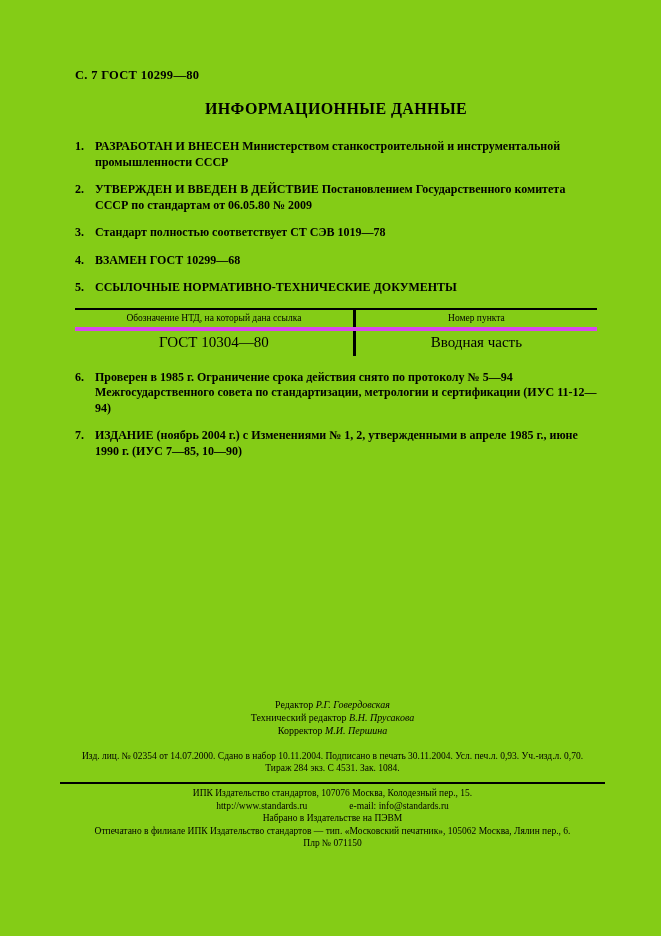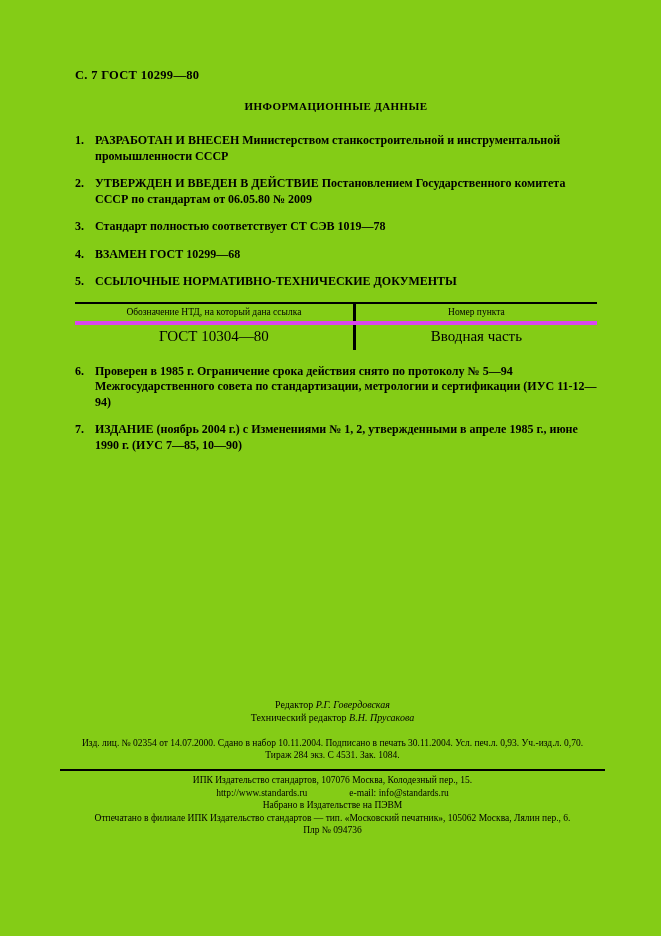--- a/index.html
+++ b/index.html
@@ -14,21 +14,21 @@
   }
   .content { padding:68px 64px 0 75px; }
 
   .page-header {
     font-size:12.5px; font-weight:bold;
     letter-spacing:0.3px;
   }
   .doc-title {
     margin-top:17px;
     text-align:center;
-    font-size:11px; font-weight:bold;
+    font-size:16px; font-weight:bold;
     letter-spacing:0.4px;
   }
 
   .items { margin-top:21px; }
   .item {
     display:flex;
     font-size:12px; font-weight:bold;
     line-height:15.5px;
     margin-bottom:12px;
   }
@@ -146,32 +146,36 @@
   <div class="footer">
     <div class="credits">
       <div>
         <span>Редактор</span>
         <span class="credit-name">Р.Г. Говердовская</span>
       </div>
       <div>
         <span>Технический редактор</span>
         <span class="credit-name">В.Н. Прусакова</span>
       </div>
+      <div>
+        <span>Корректор</span>
+        <span class="credit-name">М.И. Першина</span>
+      </div>
     </div>
 
     <div class="imprint">
       <div>Изд. лиц. № 02354 от 14.07.2000. Сдано в набор 10.11.2004. Подписано в печать 30.11.2004. Усл. печ.л. 0,93. Уч.-изд.л. 0,70.</div>
       <div>Тираж 284 экз. С 4531. Зак. 1084.</div>
     </div>
 
     <div class="footer-rule"></div>
 
     <div class="publisher">
       <div>ИПК Издательство стандартов, 107076 Москва, Колодезный пер., 15.</div>
       <div>
         <span class="pub-url">http://www.standards.ru</span><span>e-mail: info@standards.ru</span>
       </div>
       <div>Набрано в Издательстве на ПЭВМ</div>
       <div>Отпечатано в филиале ИПК Издательство стандартов — тип. «Московский печатник», 105062 Москва, Лялин пер., 6.</div>
-      <div>Плр № 094736</div>
+      <div>Плр № 071150</div>
     </div>
   </div>
 </div>
 
 </body></html>

